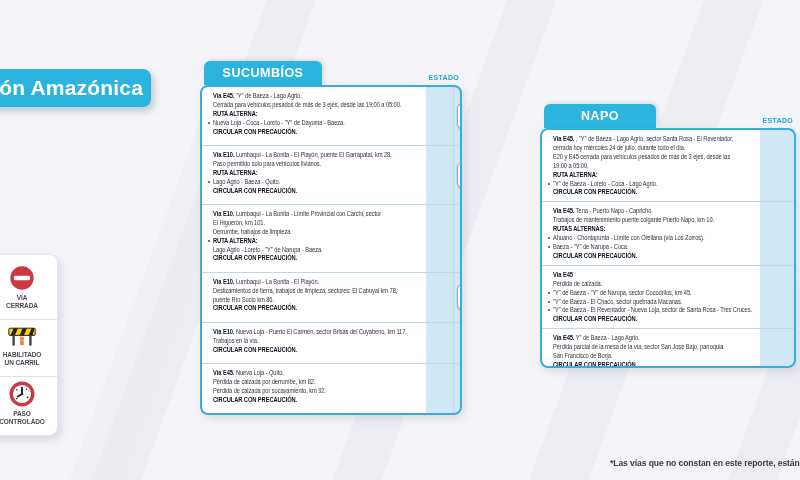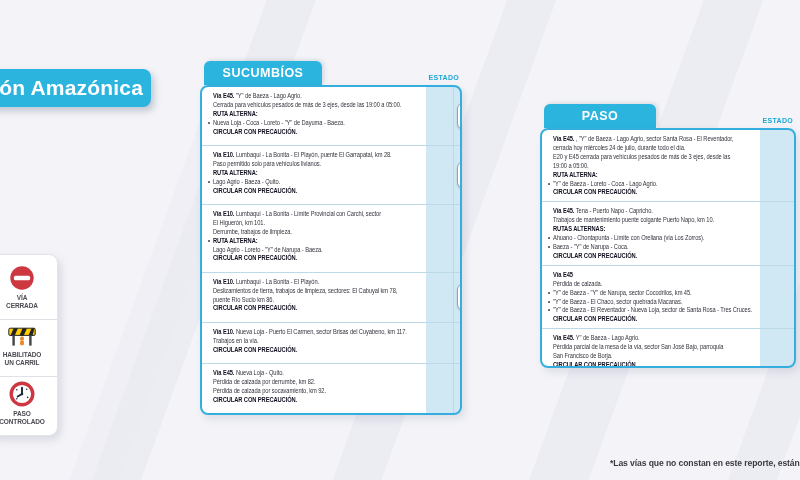--- a/index.html
+++ b/index.html
@@ -218,21 +218,21 @@
           </svg>
         </div>
       </div>
       <div class="estado-cell bt" style="grid-area: 5 / 2 / span 1;"></div>
       <div class="estado-cell bt" style="grid-area: 6 / 2 / span 1;"></div>
     </div>
 </div>
 
 <div class="card" style="left:540px;top:128px;width:256px;height:240px;">
   <div class="card-tab" style="width:112px;">
-    <span>PASO</span>
+    <span>NAPO</span>
   </div>
   <div class="estado-label">ESTADO</div>
   <div class="card-body card-grid">
       <div class="row" style="grid-area: 1 / 1;">
         <div class="line"><b>Vía E45.</b><span> , "Y" de Baeza - Lago Agrio, sector Santa Rosa - El Reventador,</span></div>
         <div class="line"><span>cerrada hoy miércoles 24 de julio, durante todo el día.</span></div>
         <div class="line"><span>E20 y E45 cerrada para vehículos pesados de más de 3 ejes, desde las</span></div>
         <div class="line"><span>19:00 a 05:00.</span></div>
         <div class="line"><b>RUTA ALTERNA:</b></div>
         <div class="line"><span class="bullet">•</span><span>"Y" de Baeza - Loreto - Coca - Lago Agrio.</span></div>

